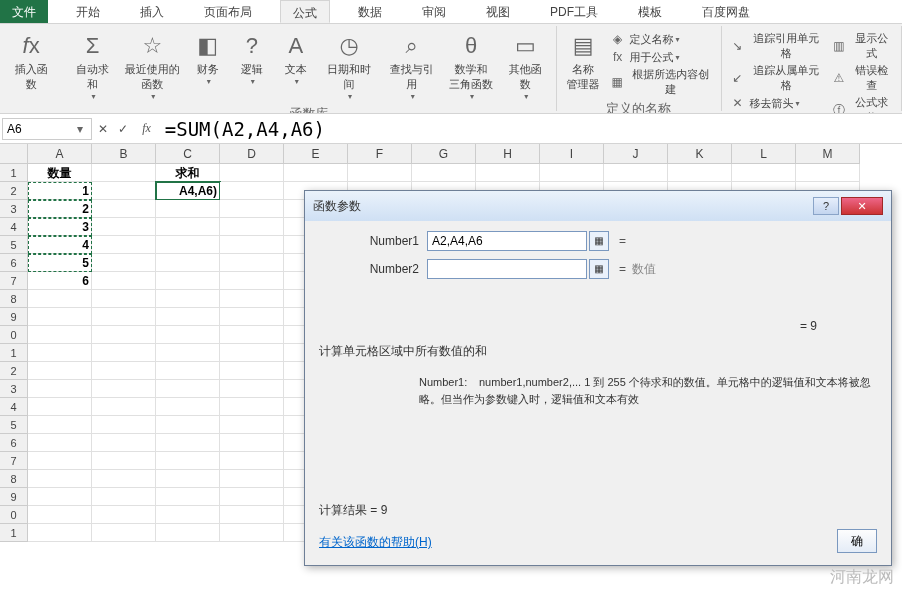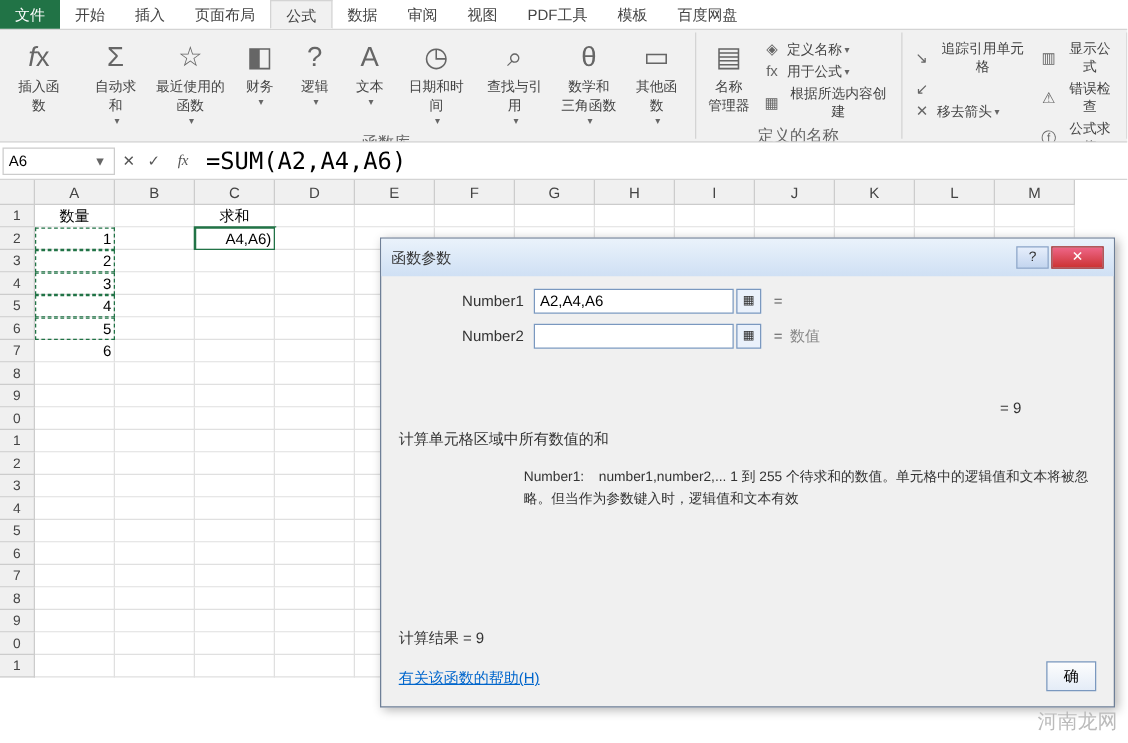--- a/index.html
+++ b/index.html
@@ -1,19 +1,19 @@
 <!DOCTYPE html>
 <html><head>
 <meta charset="utf-8">
 <style>
 * { box-sizing: border-box; margin: 0; padding: 0; font-family: "Microsoft YaHei", SimSun, sans-serif; }
 body { width: 902px; height: 594px; background: #fff; overflow: hidden; position: relative; font-size: 12px; }
 
 
-.tabs { height: 24px; display: flex; background: #fff; border-bottom: 1px solid #d4d4d4; padding-left: 0; }
+.tabs { height: 24px; display: flex; background: #fff; border-bottom: 1px solid #d4d4d4; padding-left: 0; gap: 16px; }
 .tab { padding: 4px 12px; color: #444; cursor: pointer; font-size: 12px; }
 .tab.file { background: #217346; color: #fff; }
 .tab.active { background: #f1f1f1; border: 1px solid #d4d4d4; border-bottom: 1px solid #f1f1f1; text-align: right; }
 
 
 .ribbon { height: 90px; background: #f1f1f1; border-bottom: 1px solid #d4d4d4; display: flex; padding: 2px 0; overflow: hidden; }
 .ribbon-group { display: flex; flex-direction: column; align-items: center; border-right: 1px solid #d4d4d4; padding: 2px 4px; }
 .ribbon-group-label { font-size: 13px; color: #666; margin-top: auto; padding: 2px 0; }
 .ribbon-btn { display: flex; flex-direction: column; align-items: center; padding: 2px 6px; text-align: center; font-size: 11px; color: #444; cursor: pointer; }
 .ribbon-btn .icon-box { width: 32px; height: 32px; display: flex; align-items: center; justify-content: center; font-size: 22px; color: #666; }
@@ -34,21 +34,21 @@
 
 
 .grid-wrap { position: relative; }
 .col-headers { display: flex; height: 20px; }
 .row-hdr-corner { width: 28px; background: #f0f0f0; border-right: 1px solid #ccc; border-bottom: 1px solid #ccc; }
 .col-hdr { width: 64px; background: #f0f0f0; border-right: 1px solid #ccc; border-bottom: 1px solid #ccc; text-align: center; font-size: 12px; color: #444; line-height: 20px; }
 .grid-body { display: flex; }
 .row-hdrs { display: flex; flex-direction: column; }
 .row-hdr { width: 28px; height: 18px; background: #f0f0f0; border-right: 1px solid #ccc; border-bottom: 1px solid #ccc; text-align: center; font-size: 11px; color: #444; line-height: 18px; }
 .cells { position: relative; }
-.row { display: flex; }
+.row { display: flex; font-weight: bold; }
 .cell { width: 64px; height: 18px; border-right: 1px solid #e0e0e0; border-bottom: 1px solid #e0e0e0; font-size: 12px; padding: 0 2px; line-height: 18px; overflow: hidden; background: #fff; }
 .cell.r { text-align: right; }
 .cell.c { text-align: center; }
 .marching { outline: 1.5px dashed #217346; outline-offset: -1px; }
 .active-cell { outline: 2px solid #217346; outline-offset: -1px; background:#fff; }
 
 
 .dialog { position: absolute; left: 304px; top: 190px; width: 588px; height: 376px; background: #f0f0f0; border: 1px solid #6e7f97; box-shadow: 2px 2px 8px rgba(0,0,0,0.3); }
 .dialog-title { height: 30px; background: linear-gradient(#eaf2fb, #cfe0f4); display: flex; align-items: center; padding: 12px 8px; font-size: 12px; color: #333; }
 .dialog-title-btns { margin-left: auto; display: flex; gap: 2px; }
@@ -182,20 +182,21 @@
 
   <div class="ribbon-group">
     <div class="ribbon-row-top">
       <div class="ribbon-col">
         <div class="ribbon-btn small">
             <div class="icon-box">↘</div>
             <span>追踪引用单元格</span>
           </div>
         <div class="ribbon-btn small">
             <div class="icon-box">↙</div>
+            <span>追踪从属单元格</span>
           </div>
         <div class="ribbon-btn small">
             <div class="icon-box">✕</div>
             <span>移去箭头</span>
             <span class="drop">▾</span>
           </div>
       </div>
       <div class="ribbon-col">
         <div class="ribbon-btn small">
             <div class="icon-box">▥</div>

